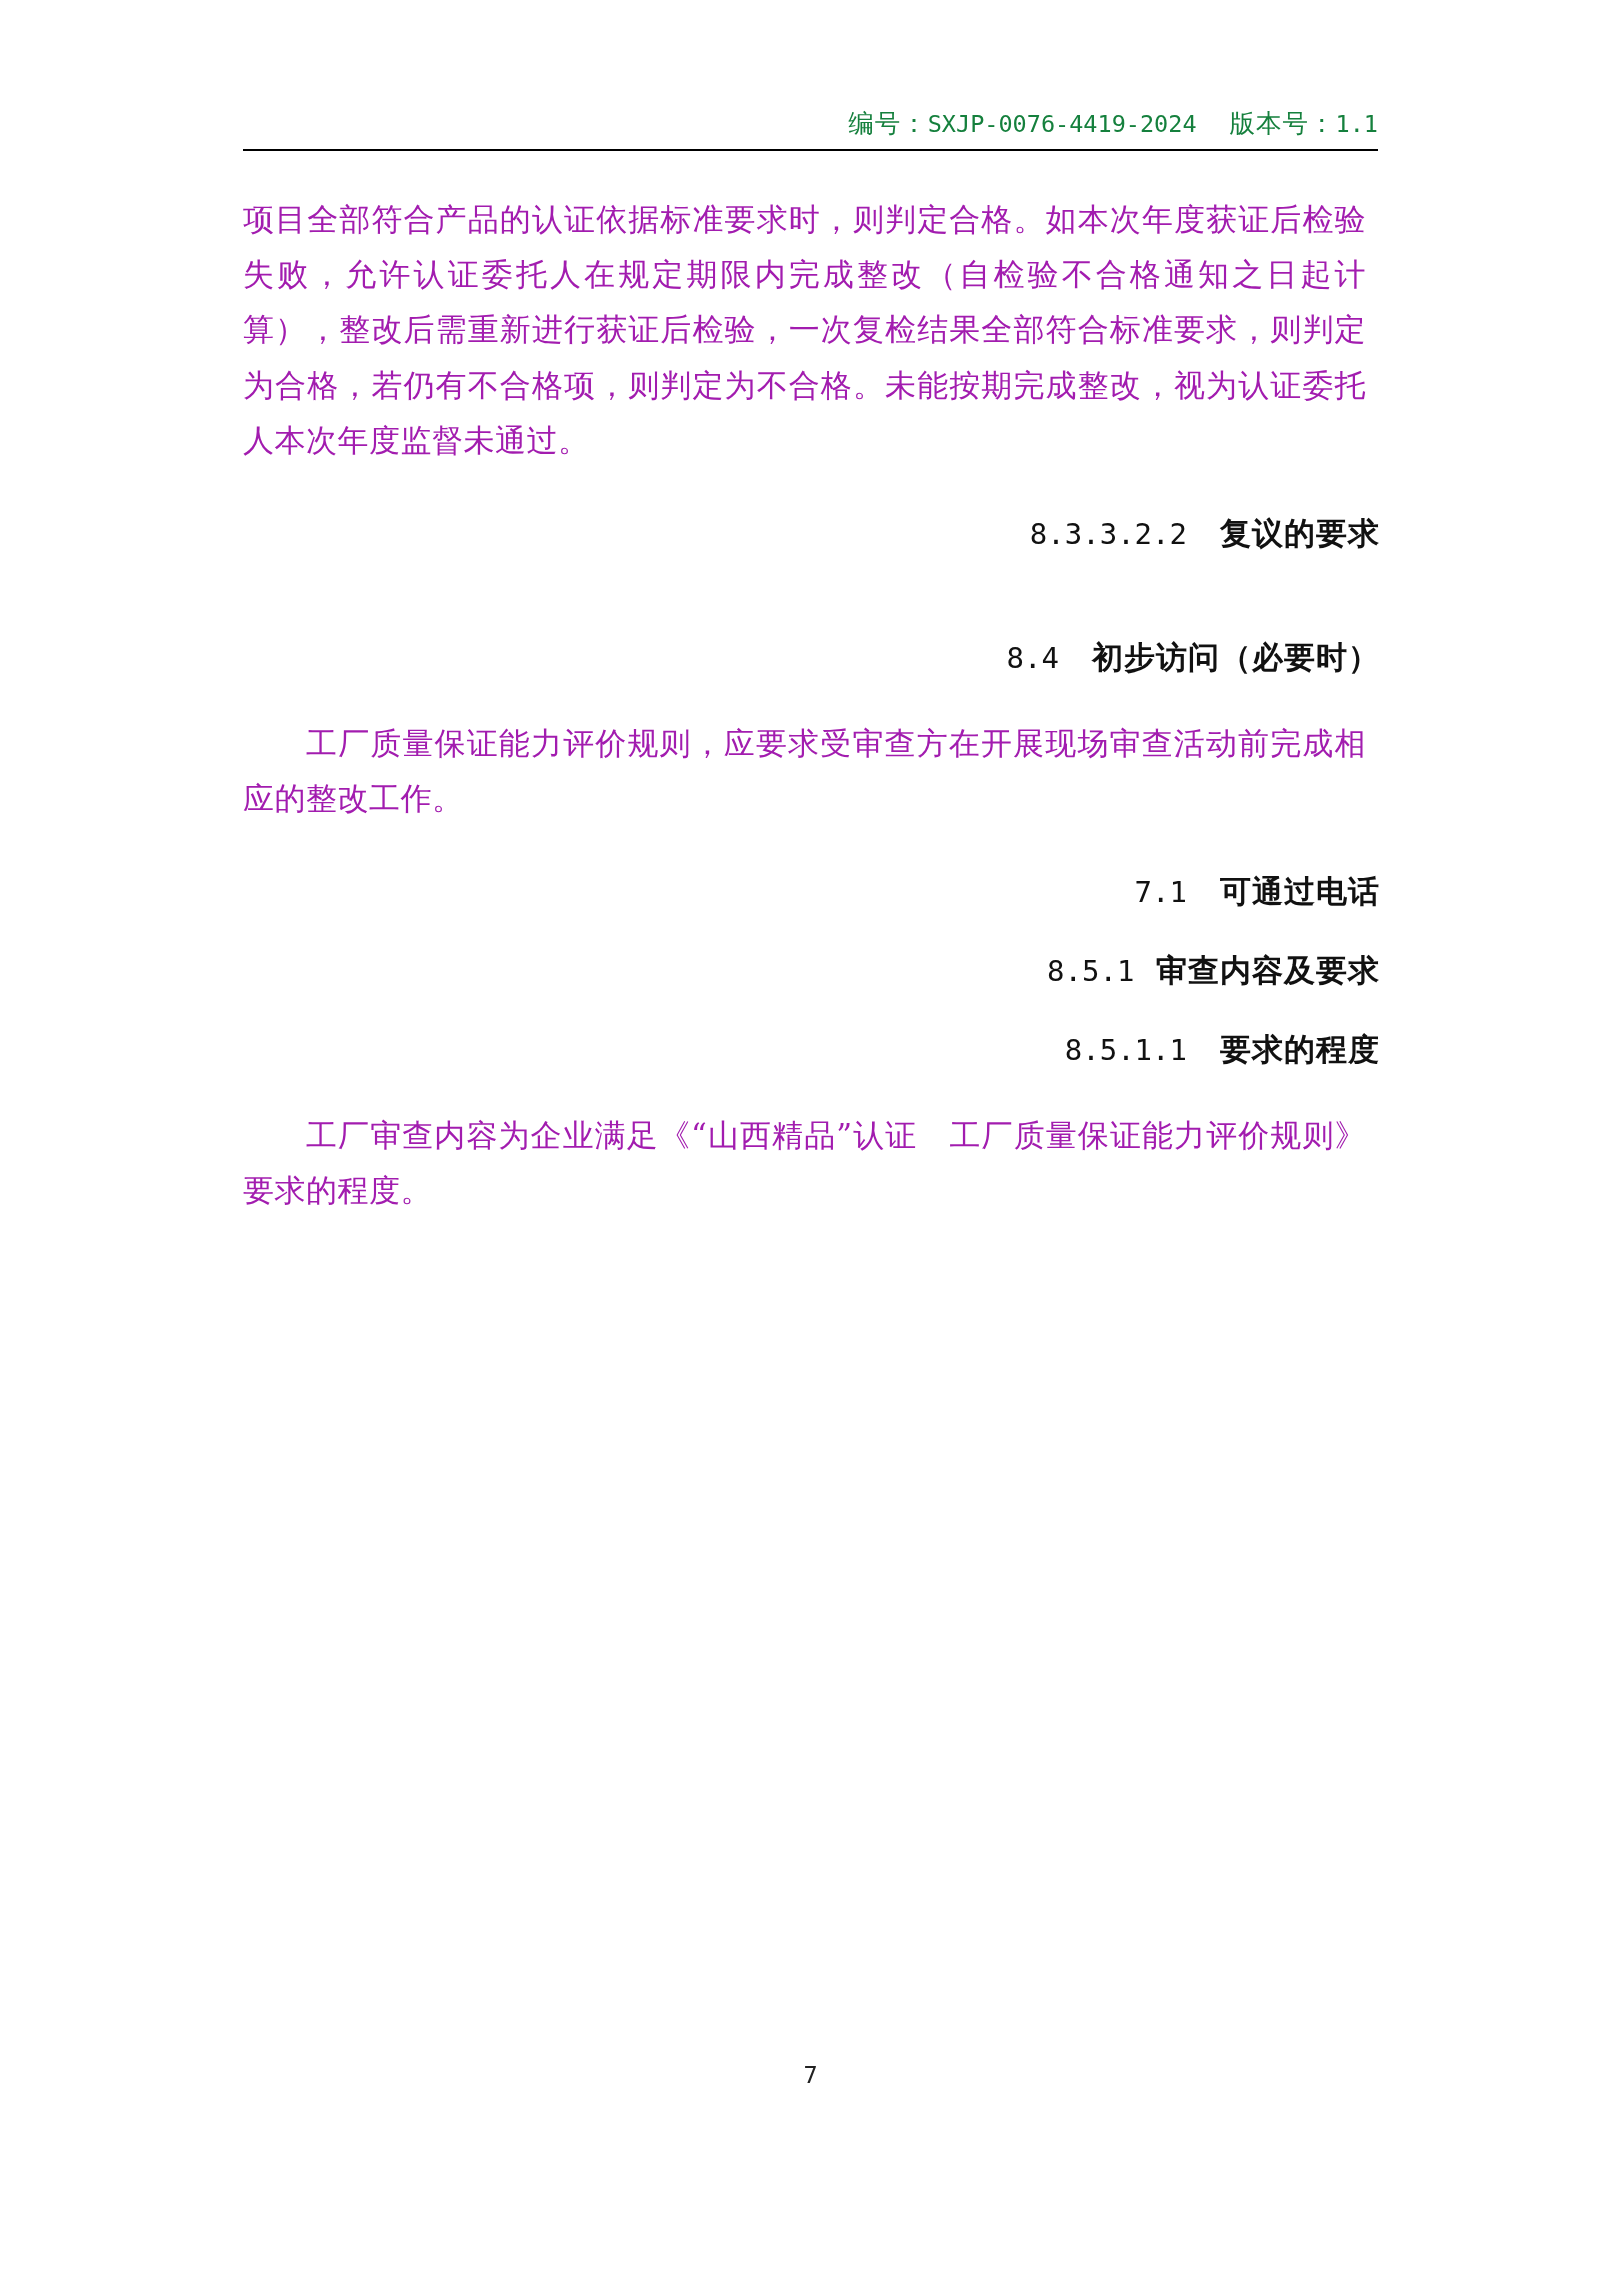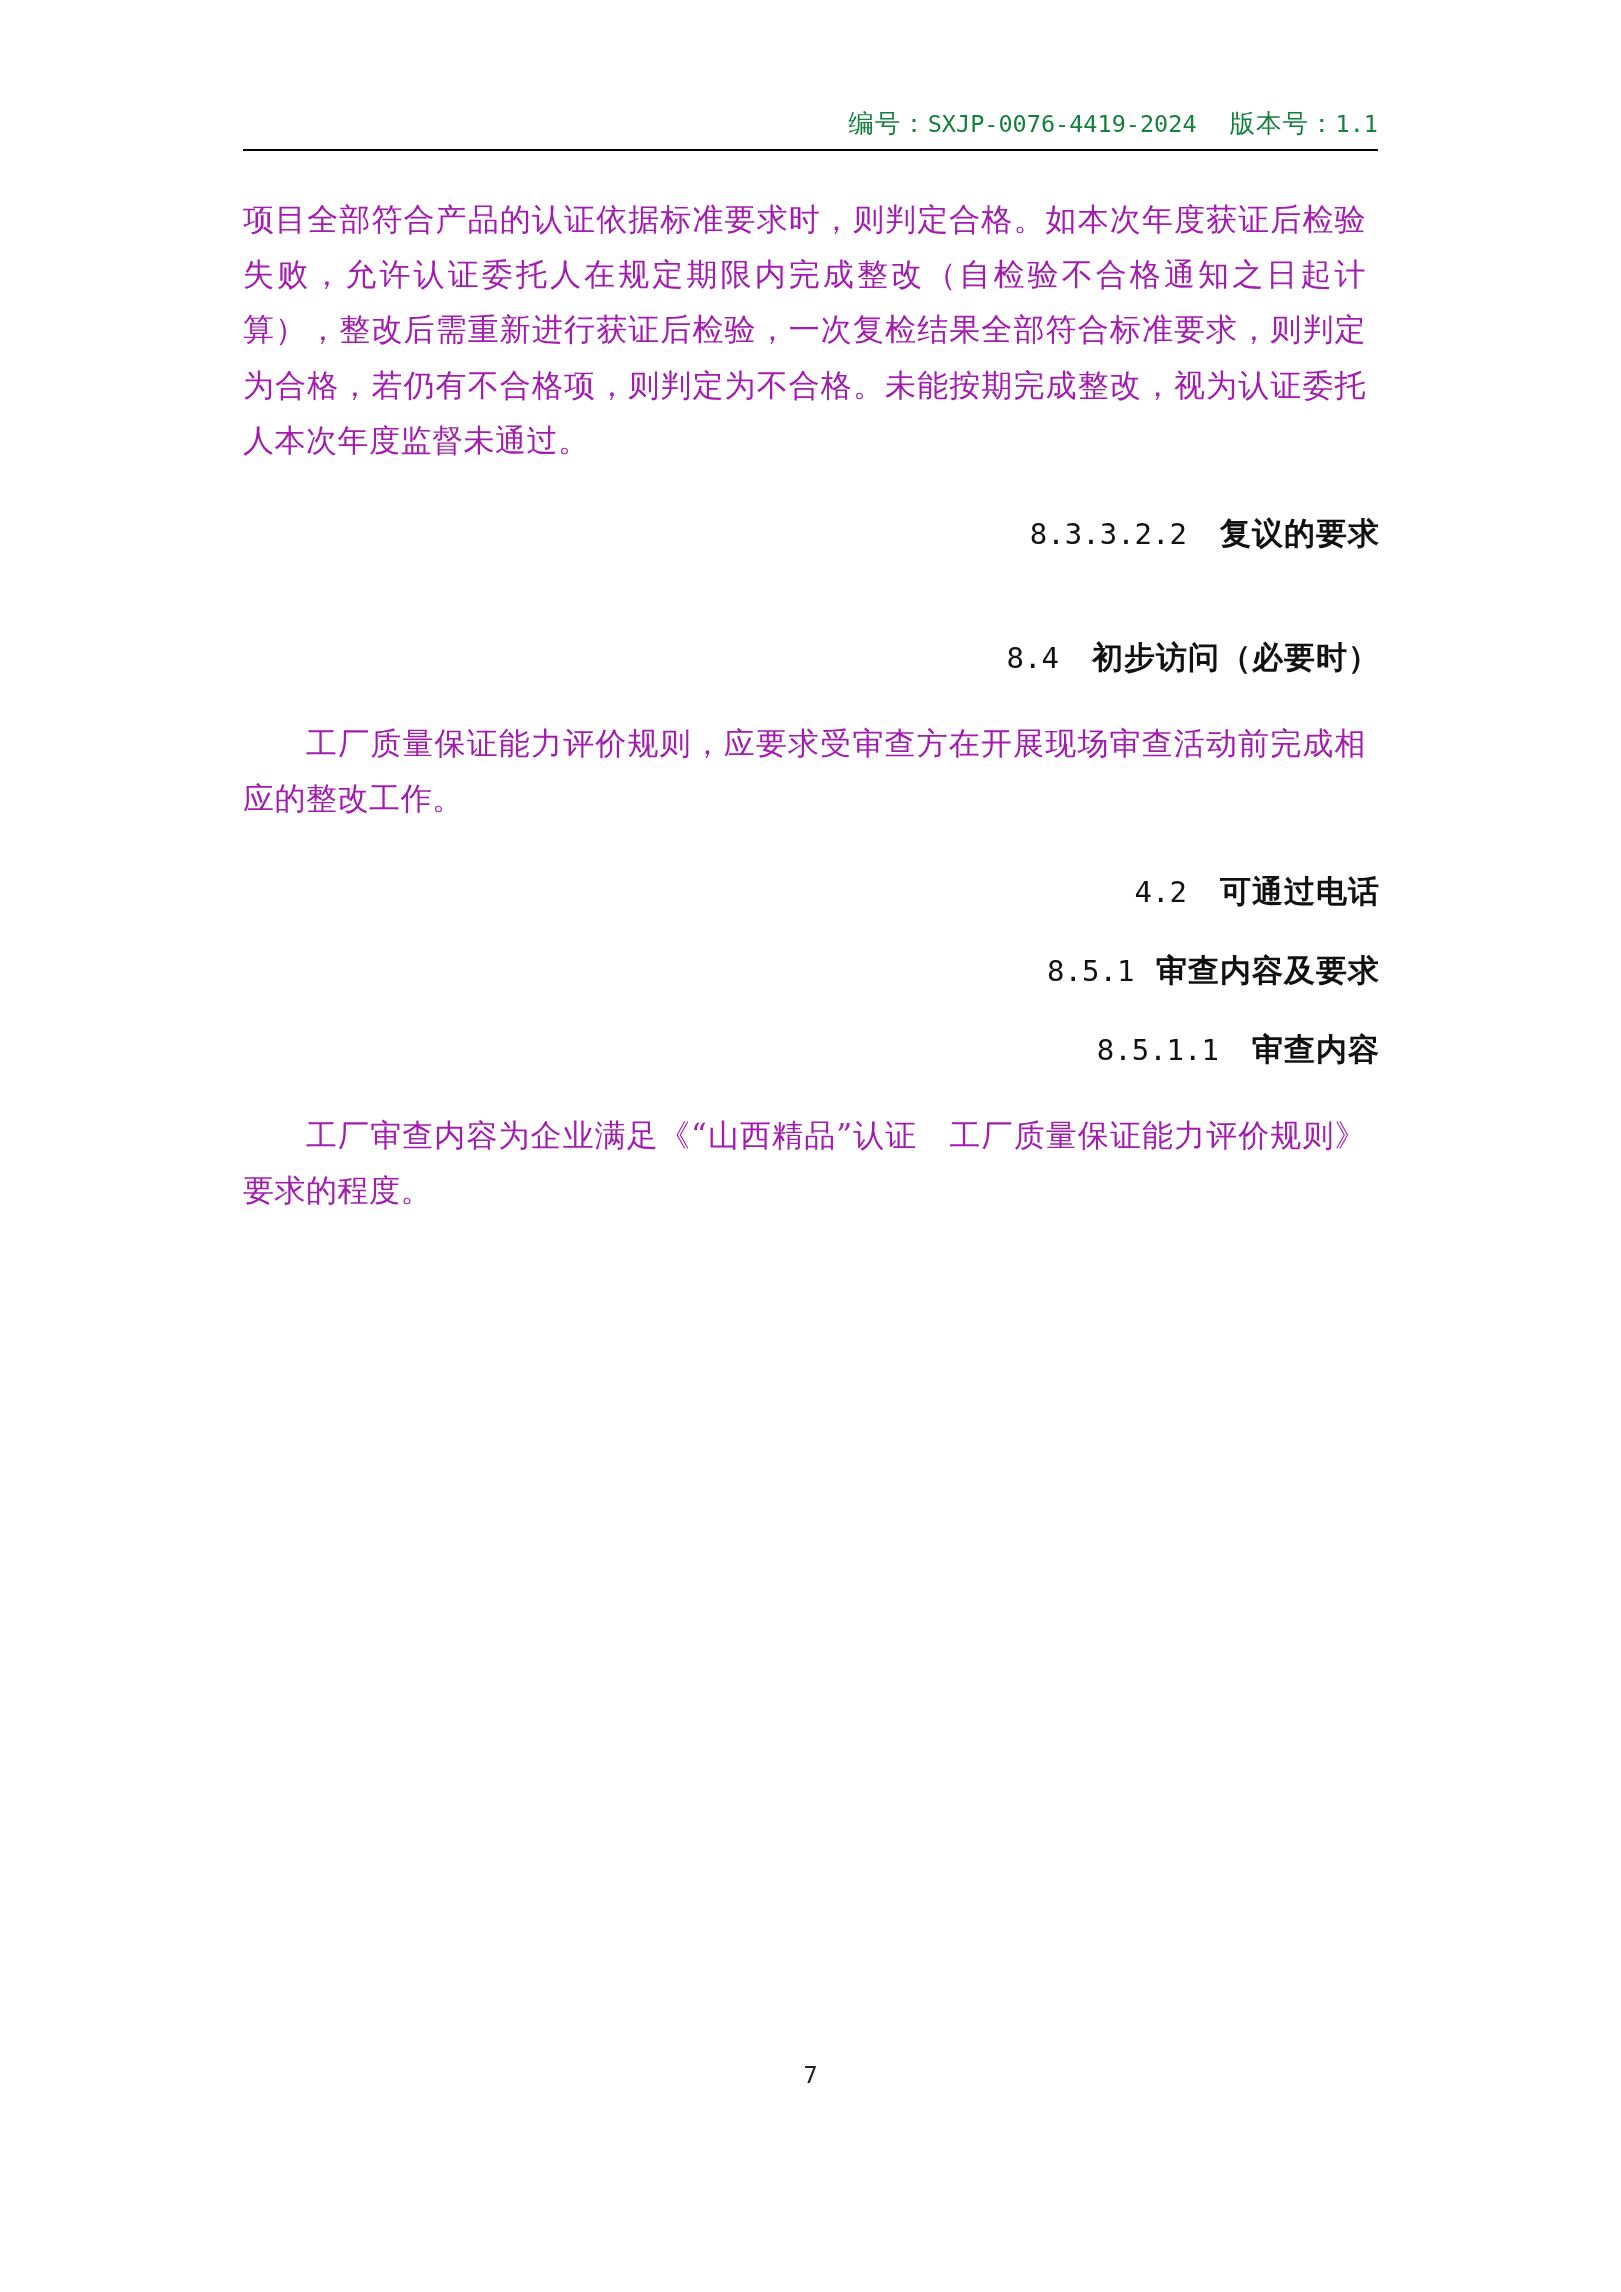--- a/index.html
+++ b/index.html
@@ -110,27 +110,27 @@
     <div class="sp-after-heading"></div>
 
 
     <div class="sp-before-heading"></div>
     <h3 class="heading"><span class="head-num">8.4</span><span class="gap-wide"></span><span>初步访问（必要时）</span></h3>
     <div class="sp-after-heading"></div>
 
     <p class="body-text indent">工厂质量保证能力评价规则，应要求受审查方在开展现场审查活动前完成相应的整改工作。</p>
 
     <div class="sp-before-heading"></div>
-    <h3 class="heading"><span class="head-num">4.2</span><span class="gap-wide"></span><span>可通过电话</span></h3>
+    <h3 class="heading"><span class="head-num">7.1</span><span class="gap-wide"></span><span>可通过电话</span></h3>
     <div class="sp-after-heading"></div>
 
     <h3 class="heading"><span class="head-num">8.5.1</span><span class="gap-mid"></span><span>审查内容及要求</span></h3>
     <div class="sp-after-heading"></div>
 
-    <h3 class="heading"><span class="head-num">8.5.1.1</span><span class="gap-wide"></span><span>审查内容</span></h3>
+    <h3 class="heading"><span class="head-num">8.5.1.1</span><span class="gap-wide"></span><span>要求的程度</span></h3>
     <div class="sp-after-heading"></div>
 
     <p class="body-text indent">工厂审查内容为企业满足《“山西精品”认证　工厂质量保证能力评价规则》要求的程度。</p>
 
   </div>
 
   <div class="footer">7</div>
 
 </div>
 

